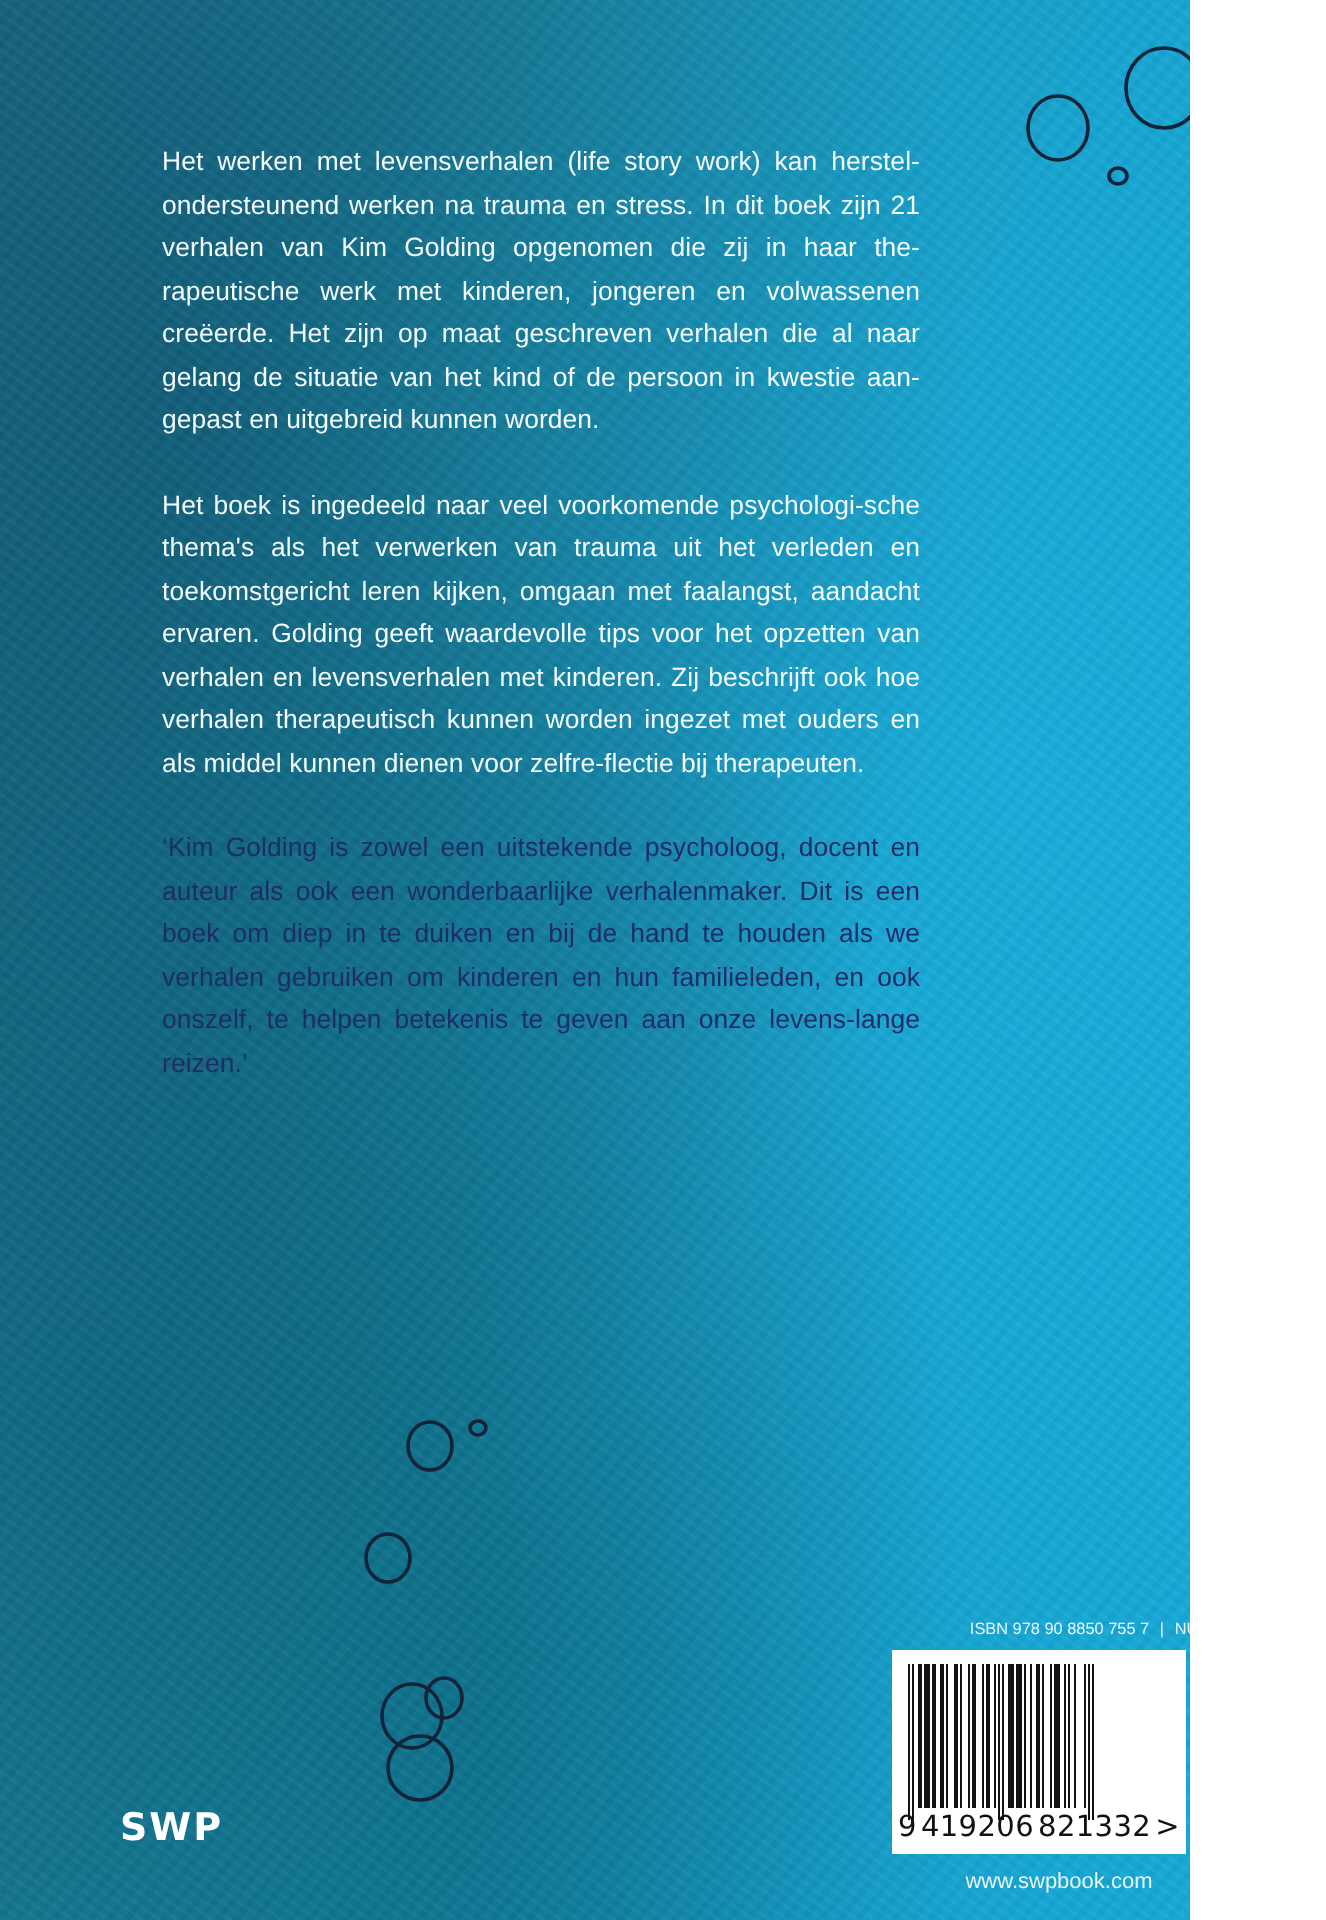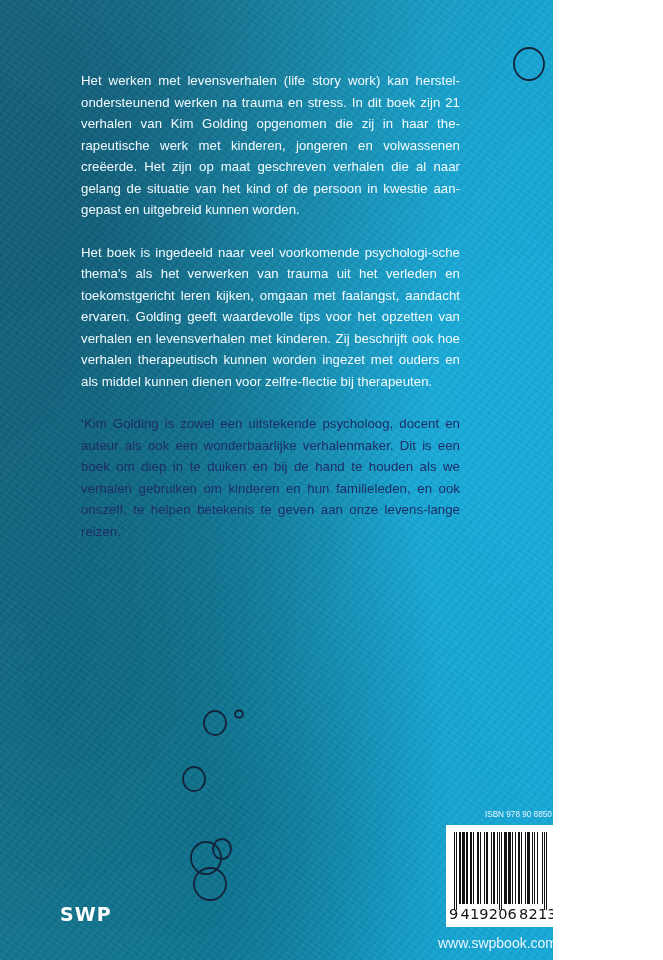--- a/index.html
+++ b/index.html
@@ -1,21 +1,21 @@
 <!DOCTYPE html>
 <html><head>
   <meta charset="utf-8">
   <style>
     html, body { margin: 0; padding: 0; }
     body {
       width: 663px; height: 960px; overflow: hidden;
       font-family: "Liberation Sans", sans-serif;
     }
     .cover {
-      position: relative; width: 553px; height: 960px; overflow: hidden;
+      position: relative; width: 595px; height: 960px; overflow: hidden;
       background:
         radial-gradient(ellipse at 15% 20%, rgba(10,70,95,0.55) 0%, rgba(10,70,95,0) 55%),
         radial-gradient(ellipse at 10% 75%, rgba(8,90,110,0.55) 0%, rgba(8,90,110,0) 55%),
         radial-gradient(ellipse at 85% 40%, rgba(30,180,230,0.55) 0%, rgba(30,180,230,0) 60%),
         radial-gradient(ellipse at 40% 90%, rgba(5,90,115,0.45) 0%, rgba(5,90,115,0) 50%),
         linear-gradient(100deg, #1b6f8a 0%, #1a8fae 40%, #15a3cf 75%, #16a9d8 100%);
     }
     .texture {
       position: absolute; inset: 0; pointer-events: none;
       background:
@@ -48,22 +48,22 @@
     .barcode-bars {
       position: absolute; left: 8px; top: 7px; width: 131px; height: 72px;
       display: flex; align-items: flex-start;
     }
     .barcode-digits {
       position: absolute; left: 3px; top: 81px; width: 141px;
       font-family: "DejaVu Sans", sans-serif; font-size: 14.5px; color: #111;
       display: flex; justify-content: space-between; letter-spacing: 0.2px;
     }
     .website {
-      position: absolute; left: 424px; top: 935px; width: 147px;
-      text-align: center; font-size: 14px; color: #e8f6ff;
+      position: absolute; left: 456px; top: 935px; width: 147px;
+      text-align: center; font-size: 11px; color: #e8f6ff;
     }
   </style>
 </head>
 <body>
 
 <div class="cover">
   <div class="texture"></div>
 
   <svg class="bubbles" width="663" height="960" viewBox="0 0 663 960">
     <g fill="none" stroke="#13233a" stroke-width="1.8">

